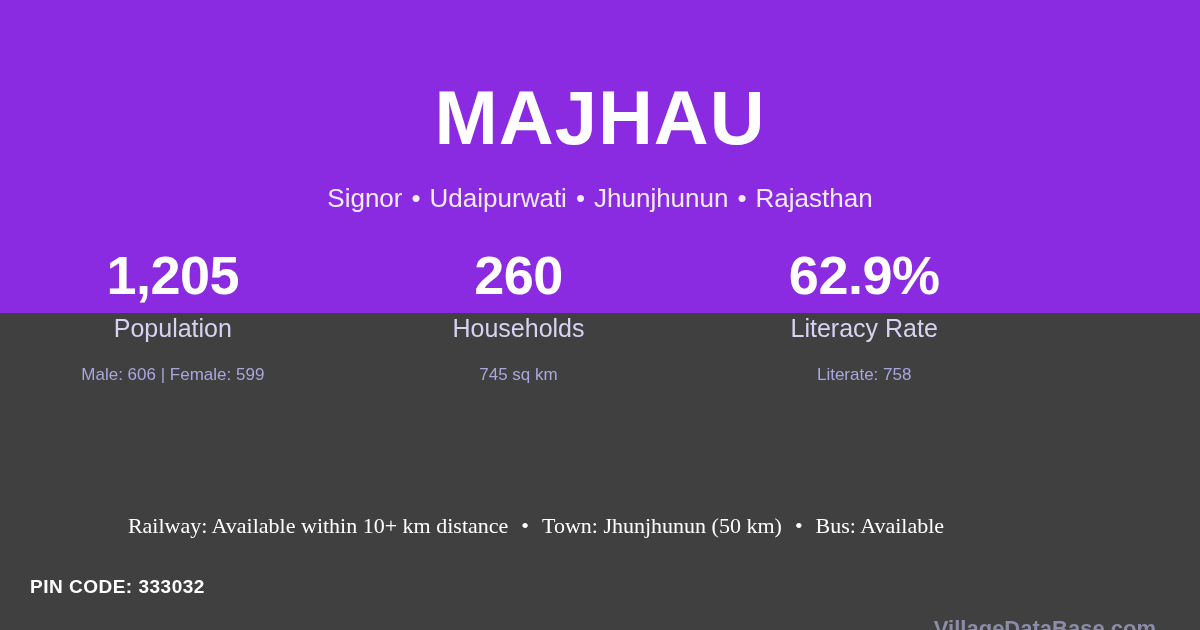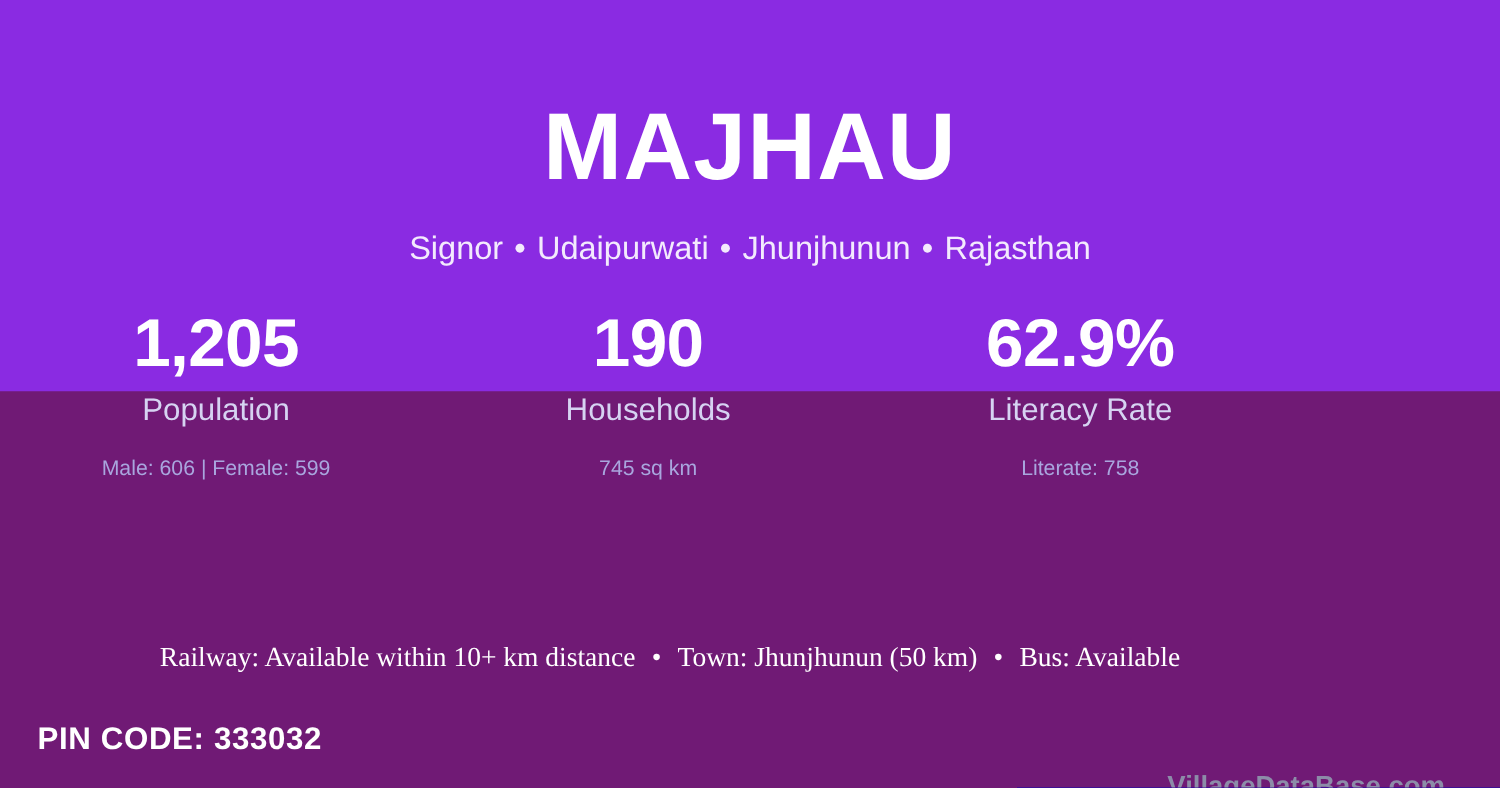--- a/index.html
+++ b/index.html
@@ -11,21 +11,21 @@
     overflow:hidden;
     background:#1A0AB0;
     font-family:"Liberation Sans", sans-serif;
     -webkit-font-smoothing:antialiased;
   }
 
   #card {
     position:relative;
     width:1200px;
     height:630px;
-    background:#701a75;
+    background:#404040;
   }
 
   
   #hero-band {
     position:absolute;
     left:0; top:0;
     width:1200px;
     height:313px;
     background:#8A2BE2;
   }
@@ -106,21 +106,21 @@
   }
   #info-row .sep {
     padding:0 13px;
     color:#FFFFFF;
   }
 
   
   #pin-code {
     position:absolute;
     left:30px; top:576px;
-    font-size:25px;
+    font-size:19px;
     font-weight:bold;
     letter-spacing:0.5px;
     color:#FFFFFF;
     line-height:1.2;
   }
   #site-credit {
     position:absolute;
     right:44px; top:588px;
     font-size:22px;
     font-weight:bold;
@@ -140,21 +140,21 @@
 
   <div id="village-subtitle"><span>Signor</span><span class="sep">•</span><span>Udaipurwati</span><span class="sep">•</span><span>Jhunjhunun</span><span class="sep">•</span><span>Rajasthan</span></div>
 
   <div id="stats-row">
       <div class="stat-col">
         <div class="stat-value">1,205</div>
         <div class="stat-label">Population</div>
         <div class="stat-sub">Male: 606 | Female: 599</div>
       </div>
       <div class="stat-col">
-        <div class="stat-value">190</div>
+        <div class="stat-value">260</div>
         <div class="stat-label">Households</div>
         <div class="stat-sub">745 sq km</div>
       </div>
       <div class="stat-col">
         <div class="stat-value">62.9%</div>
         <div class="stat-label">Literacy Rate</div>
         <div class="stat-sub">Literate: 758</div>
       </div>
     </div>
 

